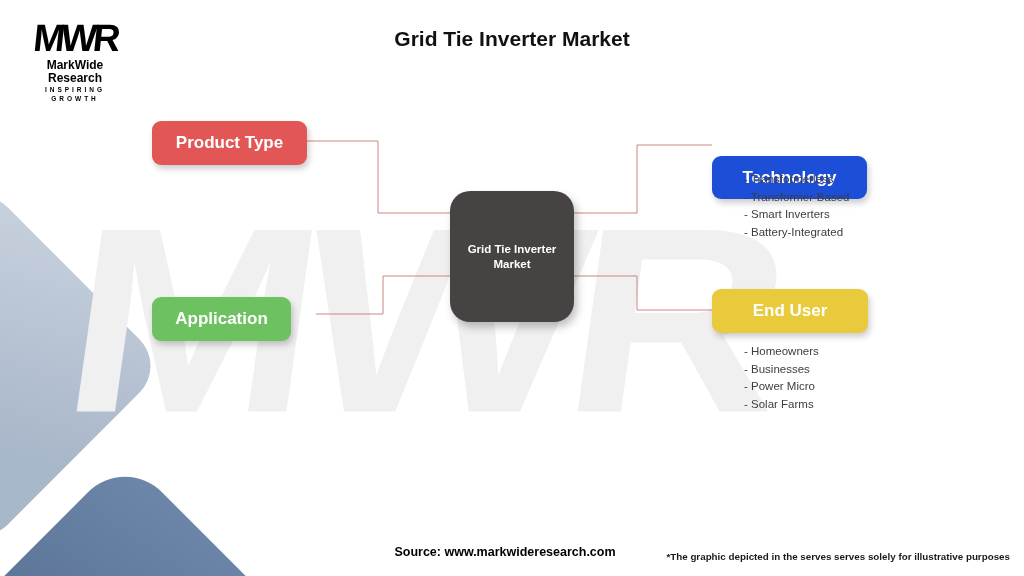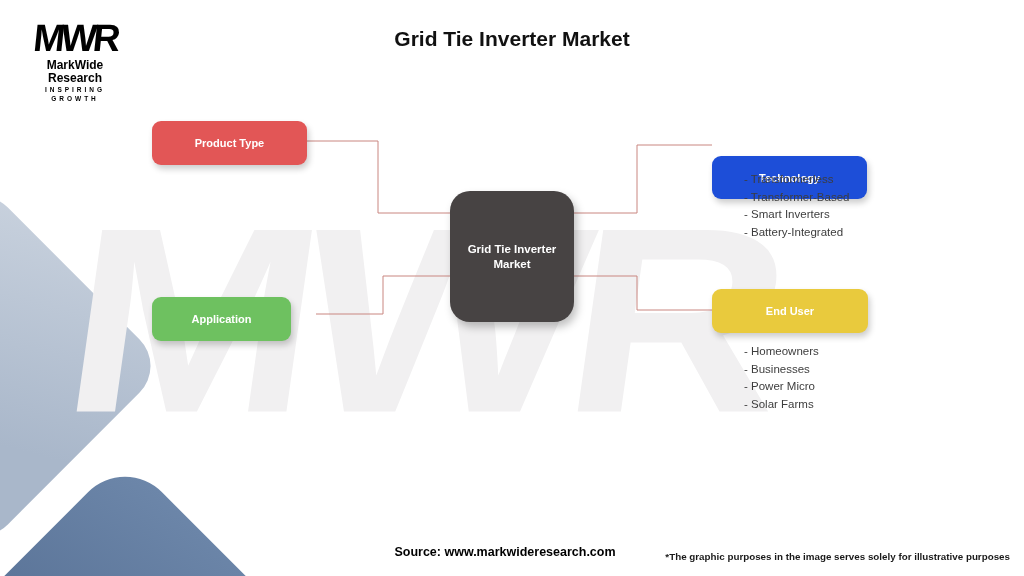--- a/index.html
+++ b/index.html
@@ -59,21 +59,21 @@
     display:flex; align-items:center; justify-content:center; text-align:center;
     color:#fff; font-weight:bold; font-size:11.5px; line-height:15px;
     padding:0 16px;
     box-shadow:3px 5px 8px rgba(0,0,0,0.25);
   }
 
   
   .branch-box {
     position:absolute; z-index:2; border-radius:9px;
     display:flex; align-items:center; justify-content:center;
-    color:#fff; font-weight:bold; font-size:11px;
+    color:#fff; font-weight:bold; font-size:17px;
     box-shadow:2px 4px 6px rgba(0,0,0,0.2);
   }
   .box-product-type { left:152px; top:121px; width:155px; height:44px; }
   .box-technology   { left:712px; top:124px; width:155px; height:43px; }
   .box-application  { left:152px; top:297px; width:139px; height:44px; }
   .box-end-user     { left:712px; top:289px; width:156px; height:44px; }
 
   
   .branch-list {
     position:absolute; z-index:2; list-style:none;
@@ -134,15 +134,15 @@
 
   <div class="branch-box box-end-user" style="background: rgb(233, 202, 61);">End User</div>
   <ul class="branch-list list-end-user">
     <li>- Homeowners</li>
     <li>- Businesses</li>
     <li>- Power Micro</li>
     <li>- Solar Farms</li>
   </ul>
 
   <div class="source">Source: www.markwideresearch.com</div>
-  <div class="disclaimer">*The graphic purposes in the image serves solely for illustrative purposes</div>
+  <div class="disclaimer">*The graphic depicted in the serves serves solely for illustrative purposes</div>
 
 </div>
 
 </body></html>

